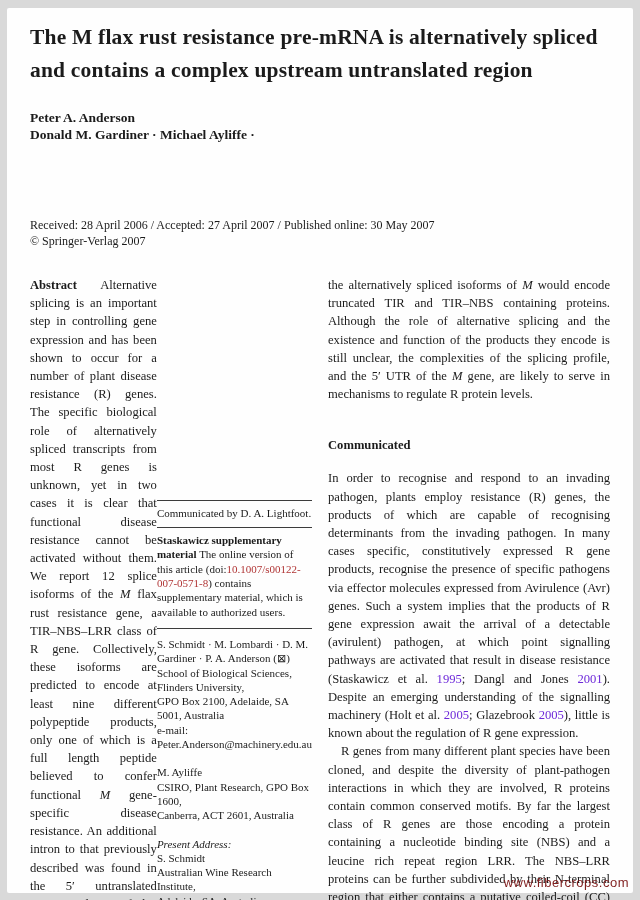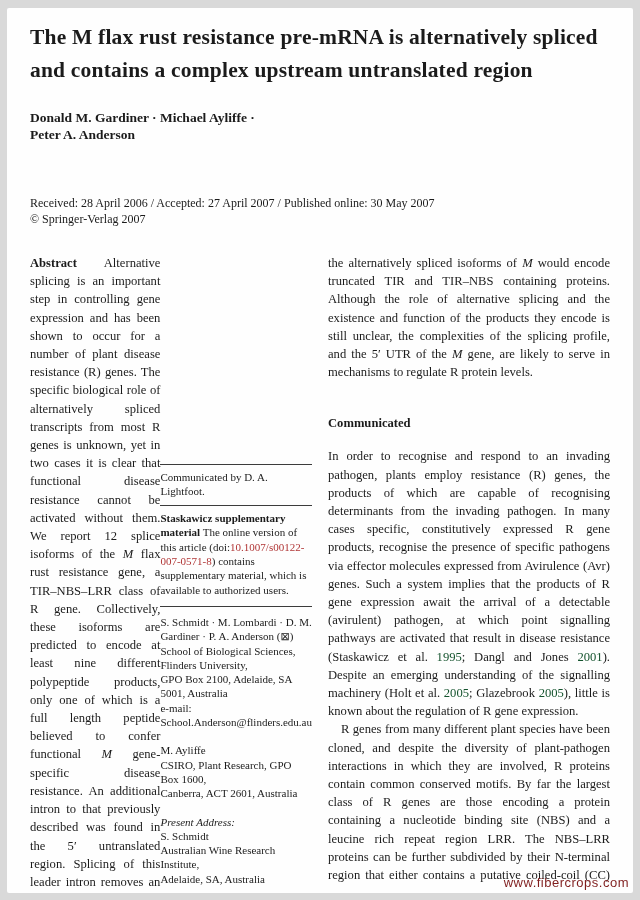--- a/index.html
+++ b/index.html
@@ -13,30 +13,30 @@
     position:absolute;left:7px;top:8px;width:626px;height:885px;
     background:#fefefe;border-radius:2px;
   }
   .inner{position:absolute;left:23px;top:0;width:580px;height:766px}
 
   .title{
     margin-top:13px;font-size:21.5px;font-weight:bold;line-height:33px;
     letter-spacing:.2px;max-width:570px;
   }
   .authors{margin-top:22px;font-weight:bold;font-size:13.5px;line-height:17px}
-  .received{margin-top:52px;font-size:12px;line-height:16px}
+  .received{margin-top:74px;font-size:12px;line-height:16px}
 
   .columns{margin-top:27px;display:flex;gap:16px;height:632px;overflow:hidden}
   .col{width:282px}
   .col-left{display:flex;}
 
   .body-text{font-size:12.6px;line-height:18.2px;text-align:justify}
   .seg-b{font-weight:bold}
   .seg-i{font-style:italic}
-  .seg-cite{color:#14532d;cursor:pointer}
+  .seg-cite{color:#6d28d9;cursor:pointer}
   .seg-doi{color:#b03535;cursor:pointer}
 
   .footnotes{margin-top:auto;font-size:11px;line-height:14.3px}
   .rule{border-top:1px solid #3c3c3c;height:0;margin:0}
   .fn-block{padding:5px 0 7px 0}
   .affil{padding:8px 0 0 0}
   .affil + .affil{padding-top:14px}
   .fn-rule-space{margin-top:2px}
 
   .section-heading{font-weight:bold;font-size:12.6px;margin-top:33px;margin-bottom:15px;line-height:18px}
@@ -50,41 +50,41 @@
 </style>
 </head>
 <body>
 
 <div class="page">
   <div class="inner">
 
     <div class="title">The M flax rust resistance pre-mRNA is alternatively spliced and contains a complex upstream untranslated region</div>
 
     <div class="authors">
+      <div>Peter A. Anderson</div>
       <div>Donald M. Gardiner · Michael Ayliffe ·</div>
-      <div>Peter A. Anderson</div>
     </div>
 
     <div class="received">
       <div>Received: 28 April 2006 / Accepted: 27 April 2007 / Published online: 30 May 2007</div>
       <div>© Springer-Verlag 2007</div>
     </div>
 
     <div class="columns">
 
       <div class="col col-left">
         <div class="body-text"><span class="seg-b">Abstract</span><span>   Alternative splicing is an important step in controlling gene expression and has been shown to occur for a number of plant disease resistance (R) genes. The specific biological role of alternatively spliced transcripts from most R genes is unknown, yet in two cases it is clear that functional disease resistance cannot be activated without them. We report 12 splice isoforms of the </span><span class="seg-i">M</span><span> flax rust resistance gene, a TIR–NBS–LRR class of R gene. Collectively, these isoforms are predicted to encode at least nine different polypeptide products, only one of which is a full length peptide believed to confer functional </span><span class="seg-i">M</span><span> gene-specific disease resistance. An additional intron to that previously described was found in the 5′ untranslated region. Splicing of this leader intron removes an upstream ORF (µORF) sequence. In some transcripts the leader intron is retained and in this case we predict negligible translation initiation of the full length </span><span class="seg-i">M</span><span> gene-encoding ORF. The majority of</span></div>
 
         <div class="footnotes">
           <div class="rule"></div>
           <div class="fn-block"><span>Communicated by D. A. Lightfoot.</span></div>
           <div class="rule"></div>
           <div class="fn-block"><span class="seg-b">Staskawicz supplementary material</span><span>   The online version of this article (doi:</span><span class="seg-doi">10.1007/s00122-007-0571-8</span><span>) contains supplementary material, which is available to authorized users.</span></div>
           <div class="rule fn-rule-space"></div>
-          <div class="affil"><span>S. Schmidt · M. Lombardi · D. M. Gardiner · P. A. Anderson (⊠)</span><br><span>School of Biological Sciences, Flinders University,</span><br><span>GPO Box 2100, Adelaide, SA 5001, Australia</span><br><span>e-mail: School.Anderson@flinders.edu.au</span></div>
+          <div class="affil"><span>S. Schmidt · M. Lombardi · D. M. Gardiner · P. A. Anderson (⊠)</span><br><span>School of Biological Sciences, Flinders University,</span><br><span>GPO Box 2100, Adelaide, SA 5001, Australia</span><br><span>e-mail: Peter.Anderson@machinery.edu.au</span></div>
           <div class="affil"><span>M. Ayliffe</span><br><span>CSIRO, Plant Research, GPO Box 1600,</span><br><span>Canberra, ACT 2601, Australia</span></div>
           <div class="affil"><span class="seg-i">Present Address:</span><br><span>S. Schmidt</span><br><span>Australian Wine Research Institute,</span><br><span>Adelaide, SA, Australia</span></div>
         </div>
       </div>
 
       <div class="col">
         <div class="body-text"><span>the alternatively spliced isoforms of </span><span class="seg-i">M</span><span> would encode truncated TIR and TIR–NBS containing proteins. Although the role of alternative splicing and the existence and function of the products they encode is still unclear, the complexities of the splicing profile, and the 5′ UTR of the </span><span class="seg-i">M</span><span> gene, are likely to serve in mechanisms to regulate R protein levels.</span></div>
         <div class="section-heading">Communicated</div>
         <div class="body-text"><span>In order to recognise and respond to an invading pathogen, plants employ resistance (R) genes, the products of which are capable of recognising determinants from the invading pathogen. In many cases specific, constitutively expressed R gene products, recognise the presence of specific pathogens via effector molecules expressed from Avirulence (Avr) genes. Such a system implies that the products of R gene expression await the arrival of a detectable (avirulent) pathogen, at which point signalling pathways are activated that result in disease resistance (Staskawicz et al. </span><span class="seg-cite">1995</span><span>; Dangl and Jones </span><span class="seg-cite">2001</span><span>). Despite an emerging understanding of the signalling machinery (Holt et al. </span><span class="seg-cite">2005</span><span>; Glazebrook </span><span class="seg-cite">2005</span><span>), little is known about the regulation of R gene expression.</span></div>
         <div class="body-text para-indent"><span>R genes from many different plant species have been cloned, and despite the diversity of plant-pathogen interactions in which they are involved, R proteins contain common conserved motifs. By far the largest class of R genes are those encoding a protein containing a nucleotide binding site (NBS) and a leucine rich repeat region LRR. The NBS–LRR proteins can be further subdivided by their N-terminal region that either contains a putative coiled-coil (CC) region, or a domain sharing homology to the </span></div>

